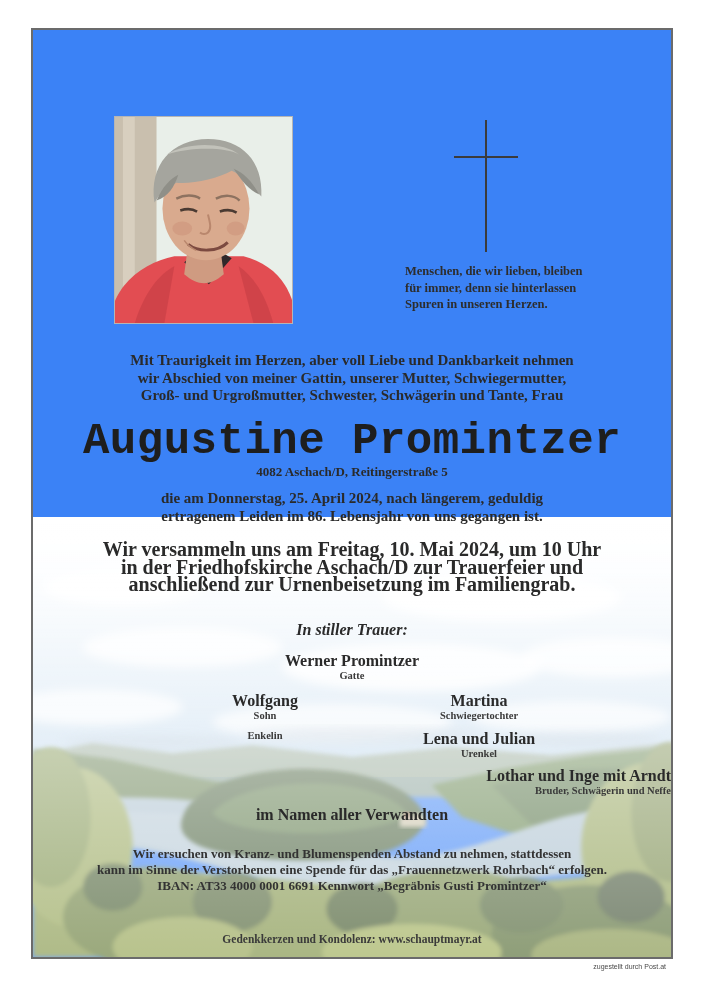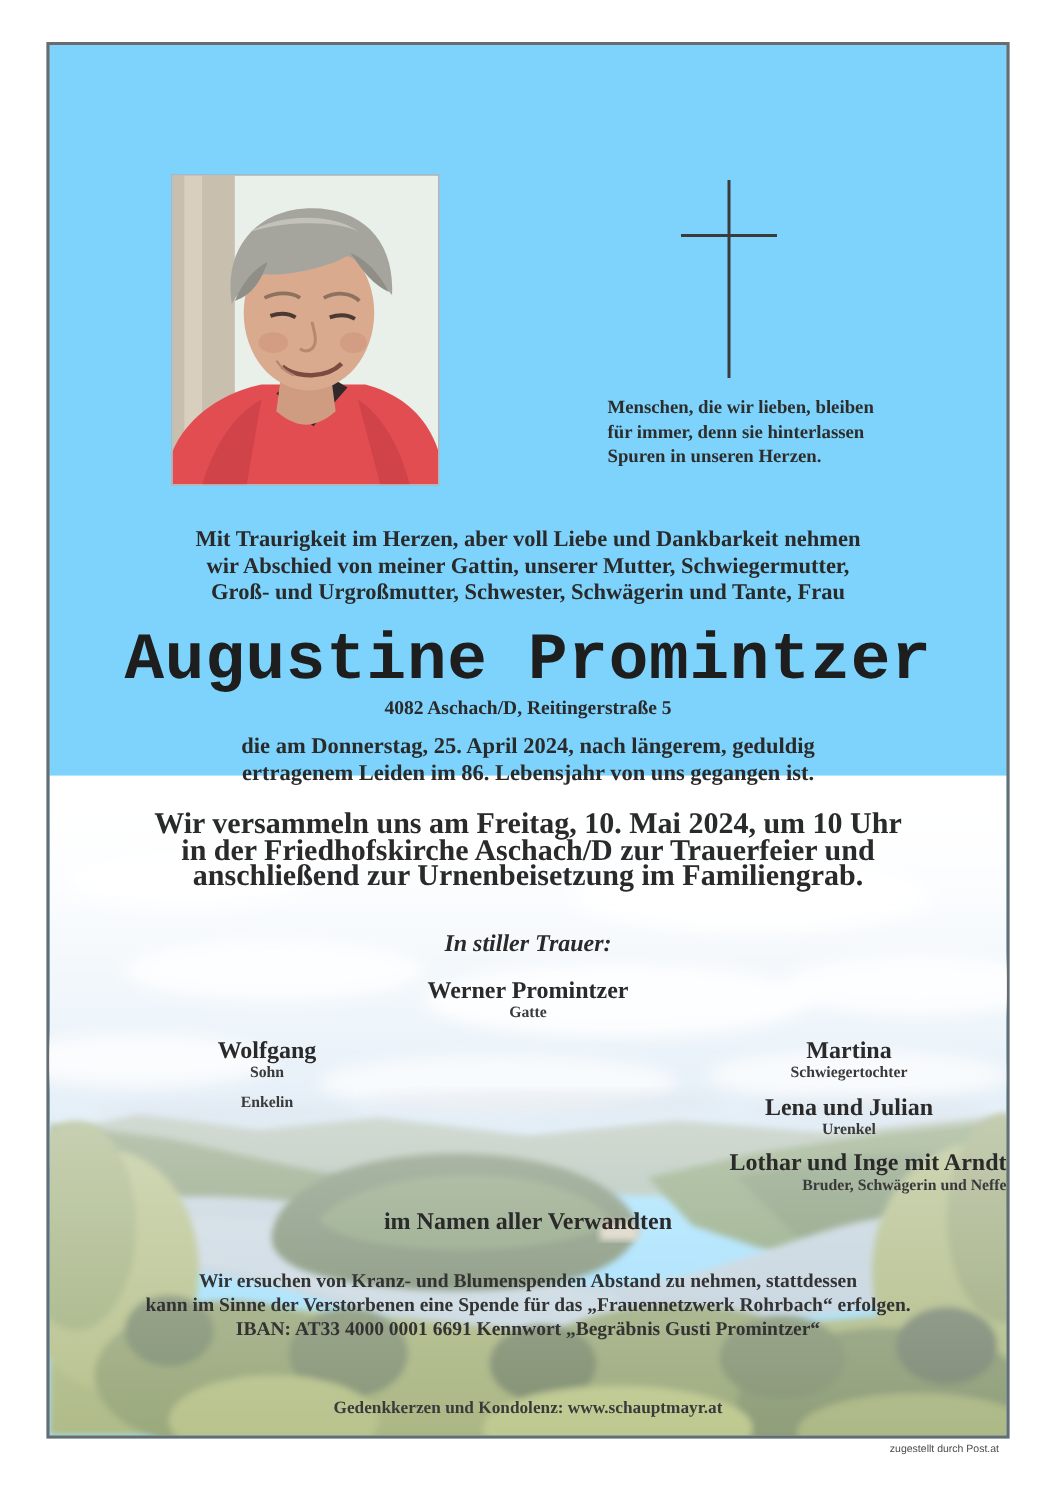--- a/index.html
+++ b/index.html
@@ -2,21 +2,21 @@
 <html><head>
 <meta charset="utf-8">
 <style>
   html,body{margin:0;padding:0;}
   body{
     width:702px;height:992px;position:relative;background:#ffffff;
     font-family:"Liberation Serif", serif;color:#2a2a2a;overflow:hidden;
   }
   .card{
     position:absolute;left:31px;top:28px;width:642px;height:931px;
-    border:2px solid #6b6b6b;box-sizing:border-box;background:#7dd3fc;overflow:hidden;
+    border:2px solid #6b6b6b;box-sizing:border-box;background:#3b82f6;overflow:hidden;
   }
   .landscape{position:absolute;left:0;right:0;bottom:0;height:440px;z-index:0;}
   .content{position:absolute;inset:0;z-index:1;}
   .photo{
     position:absolute;left:81px;top:86px;width:179px;height:208px;
     border:1px solid #b5b5b5;box-sizing:border-box;overflow:hidden;
   }
   .cross-v{position:absolute;left:452px;top:90px;width:2px;height:132px;background:#3b3b3b;}
   .cross-h{position:absolute;left:421px;top:126px;width:64px;height:2px;background:#3b3b3b;}
   .quote{
@@ -26,21 +26,21 @@
   .block{position:absolute;left:0;right:0;text-align:center;}
   .intro{top:322px;font-size:15px;line-height:17.5px;font-weight:bold;}
   .name{top:388px;font-size:44px;line-height:46px;font-weight:bold;letter-spacing:.5px;color:#1e1e1e;font-family:Liberation Mono, monospace;}
   .address{top:434px;font-size:13px;font-weight:bold;}
   .death{top:460px;font-size:15px;line-height:17.5px;font-weight:bold;}
   .funeral{top:511px;font-size:20px;line-height:17.5px;font-weight:bold;}
   .trauer{top:591px;font-size:16px;font-weight:bold;font-style:italic;}
   .person-name{font-size:16px;line-height:18px;font-weight:bold;}
   .person-rel{font-size:10.5px;line-height:12px;font-weight:bold;color:#3a3a3a;}
   .chief{top:622px;}
-  .frow{position:absolute;left:0;right:0;display:flex;justify-content:space-between;gap:4px;padding-left:40px;}
+  .frow{position:absolute;left:0;right:0;display:flex;justify-content:center;gap:4px;padding-left:40px;}
   .frow .col{width:210px;text-align:center;}
   .row1{top:662px;}
   .row2{top:700px;}
   .lothar{top:737px;text-align:right;}
   .closing{top:776px;font-size:16px;font-weight:bold;}
   .donation{top:816px;font-size:13px;line-height:16px;font-weight:bold;color:#333;}
   .footer-line{top:903px;font-size:11.5px;font-weight:bold;color:#3a3a3a;}
   .delivery{
     position:absolute;right:36px;top:963px;font-size:7px;color:#4a4a4a;
     font-family:"Liberation Sans", sans-serif;

